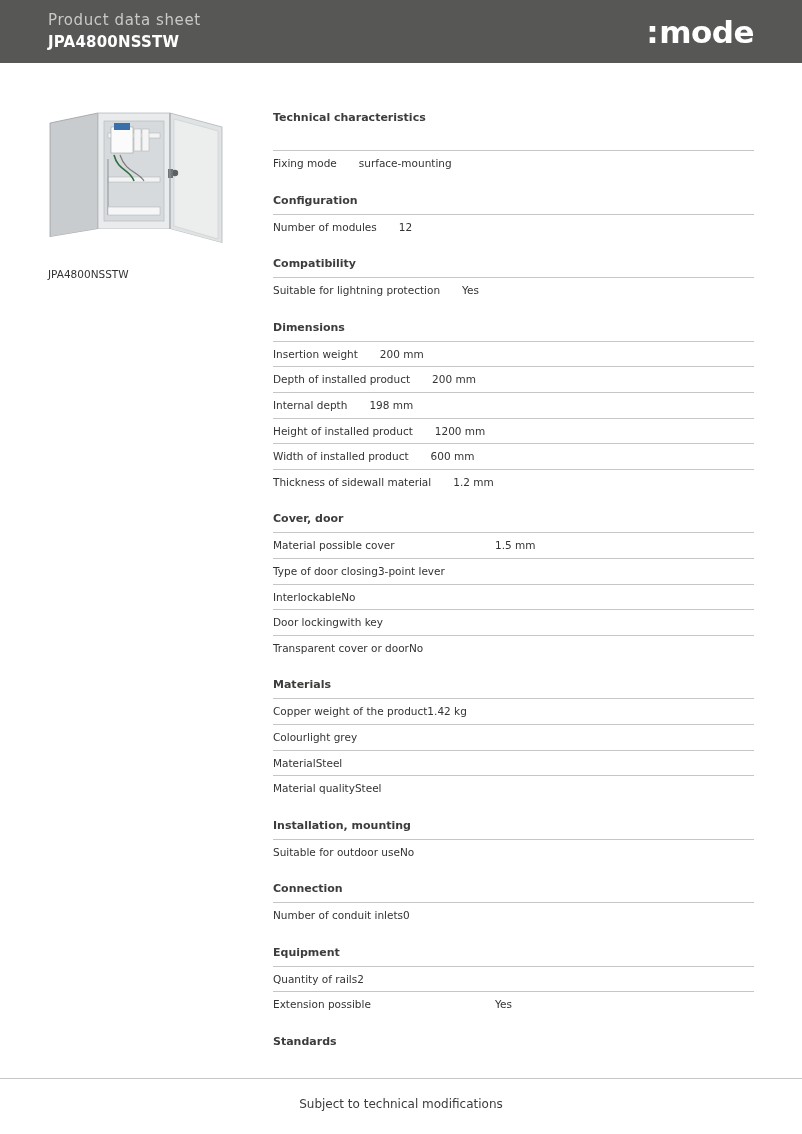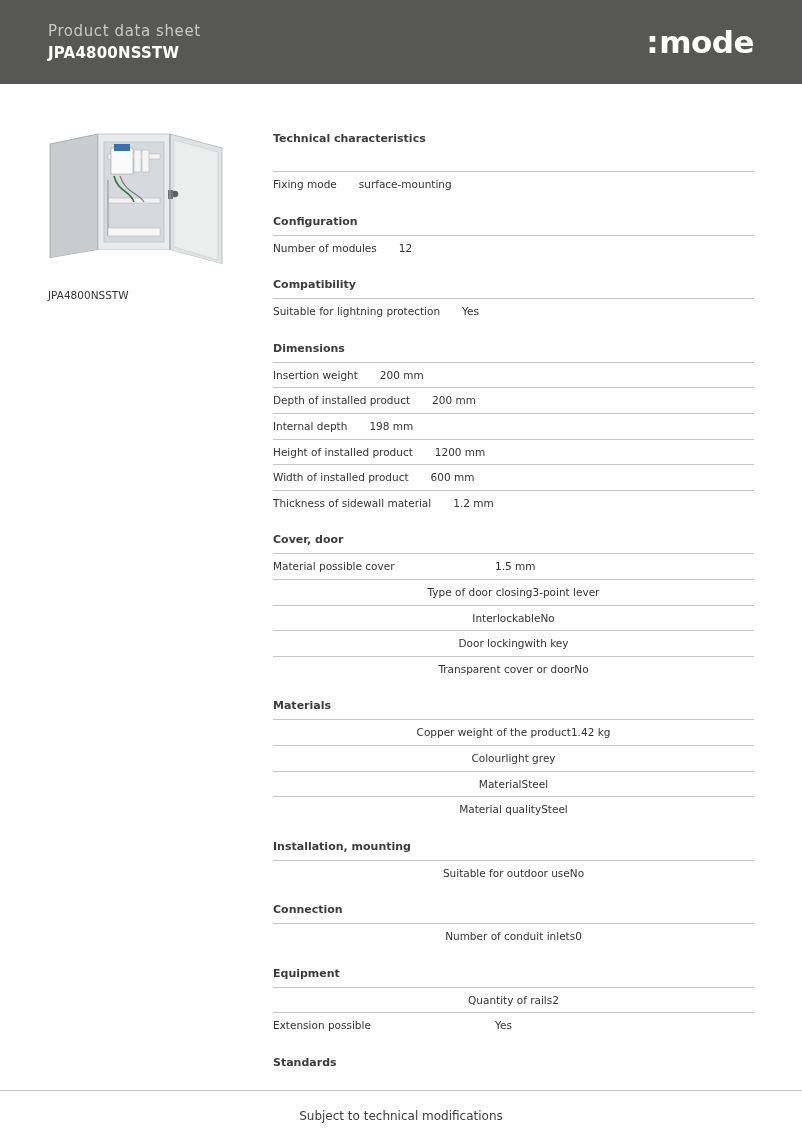--- a/index.html
+++ b/index.html
@@ -11,21 +11,21 @@
     width: 802px;
     height: 1134px;
     font-family: "DejaVu Sans", "Liberation Sans", sans-serif;
     color: #222222;
     position: relative;
     overflow: hidden;
   }
 
   
   .header {
-    height: 84px;
+    height: 63px;
     background: #575756;
     display: flex;
     align-items: center;
     justify-content: space-between;
     padding: 0 48px 0 48px;
     box-sizing: border-box;
   }
   .header-left {
     display: flex;
     flex-direction: column;
@@ -96,21 +96,21 @@
     color: #3c3c3b;
     margin: 0 0 26px 0;
   }
   .group {
     margin-bottom: 18px;
   }
   .group.first-group { margin-top: 0; }
 
   .row {
     display: flex;
-    justify-content: center;
+    justify-content: flex-start;
     align-items: baseline;
     border-top: 1px solid #c6c6c5;
     font-size: 10.5px;
     color: #333333;
     padding: 6px 0 6px 0;
     line-height: 1.2;
   }
   .row .label { white-space: nowrap; }
   .row .value { white-space: nowrap; }
 
@@ -127,21 +127,21 @@
   }
   .row.mid .label {
     width: 222px;
     flex: 0 0 222px;
   }
 
   
   .footer {
     position: absolute;
     left: 0;
-    bottom: 0;
+    bottom: 12px;
     width: 802px;
     height: 44px;
     border-top: 1px solid #c6c6c5;
     box-sizing: border-box;
   }
   .footer-text {
     text-align: center;
     font-size: 12px;
     color: #3c3c3b;
     padding-top: 18px;

